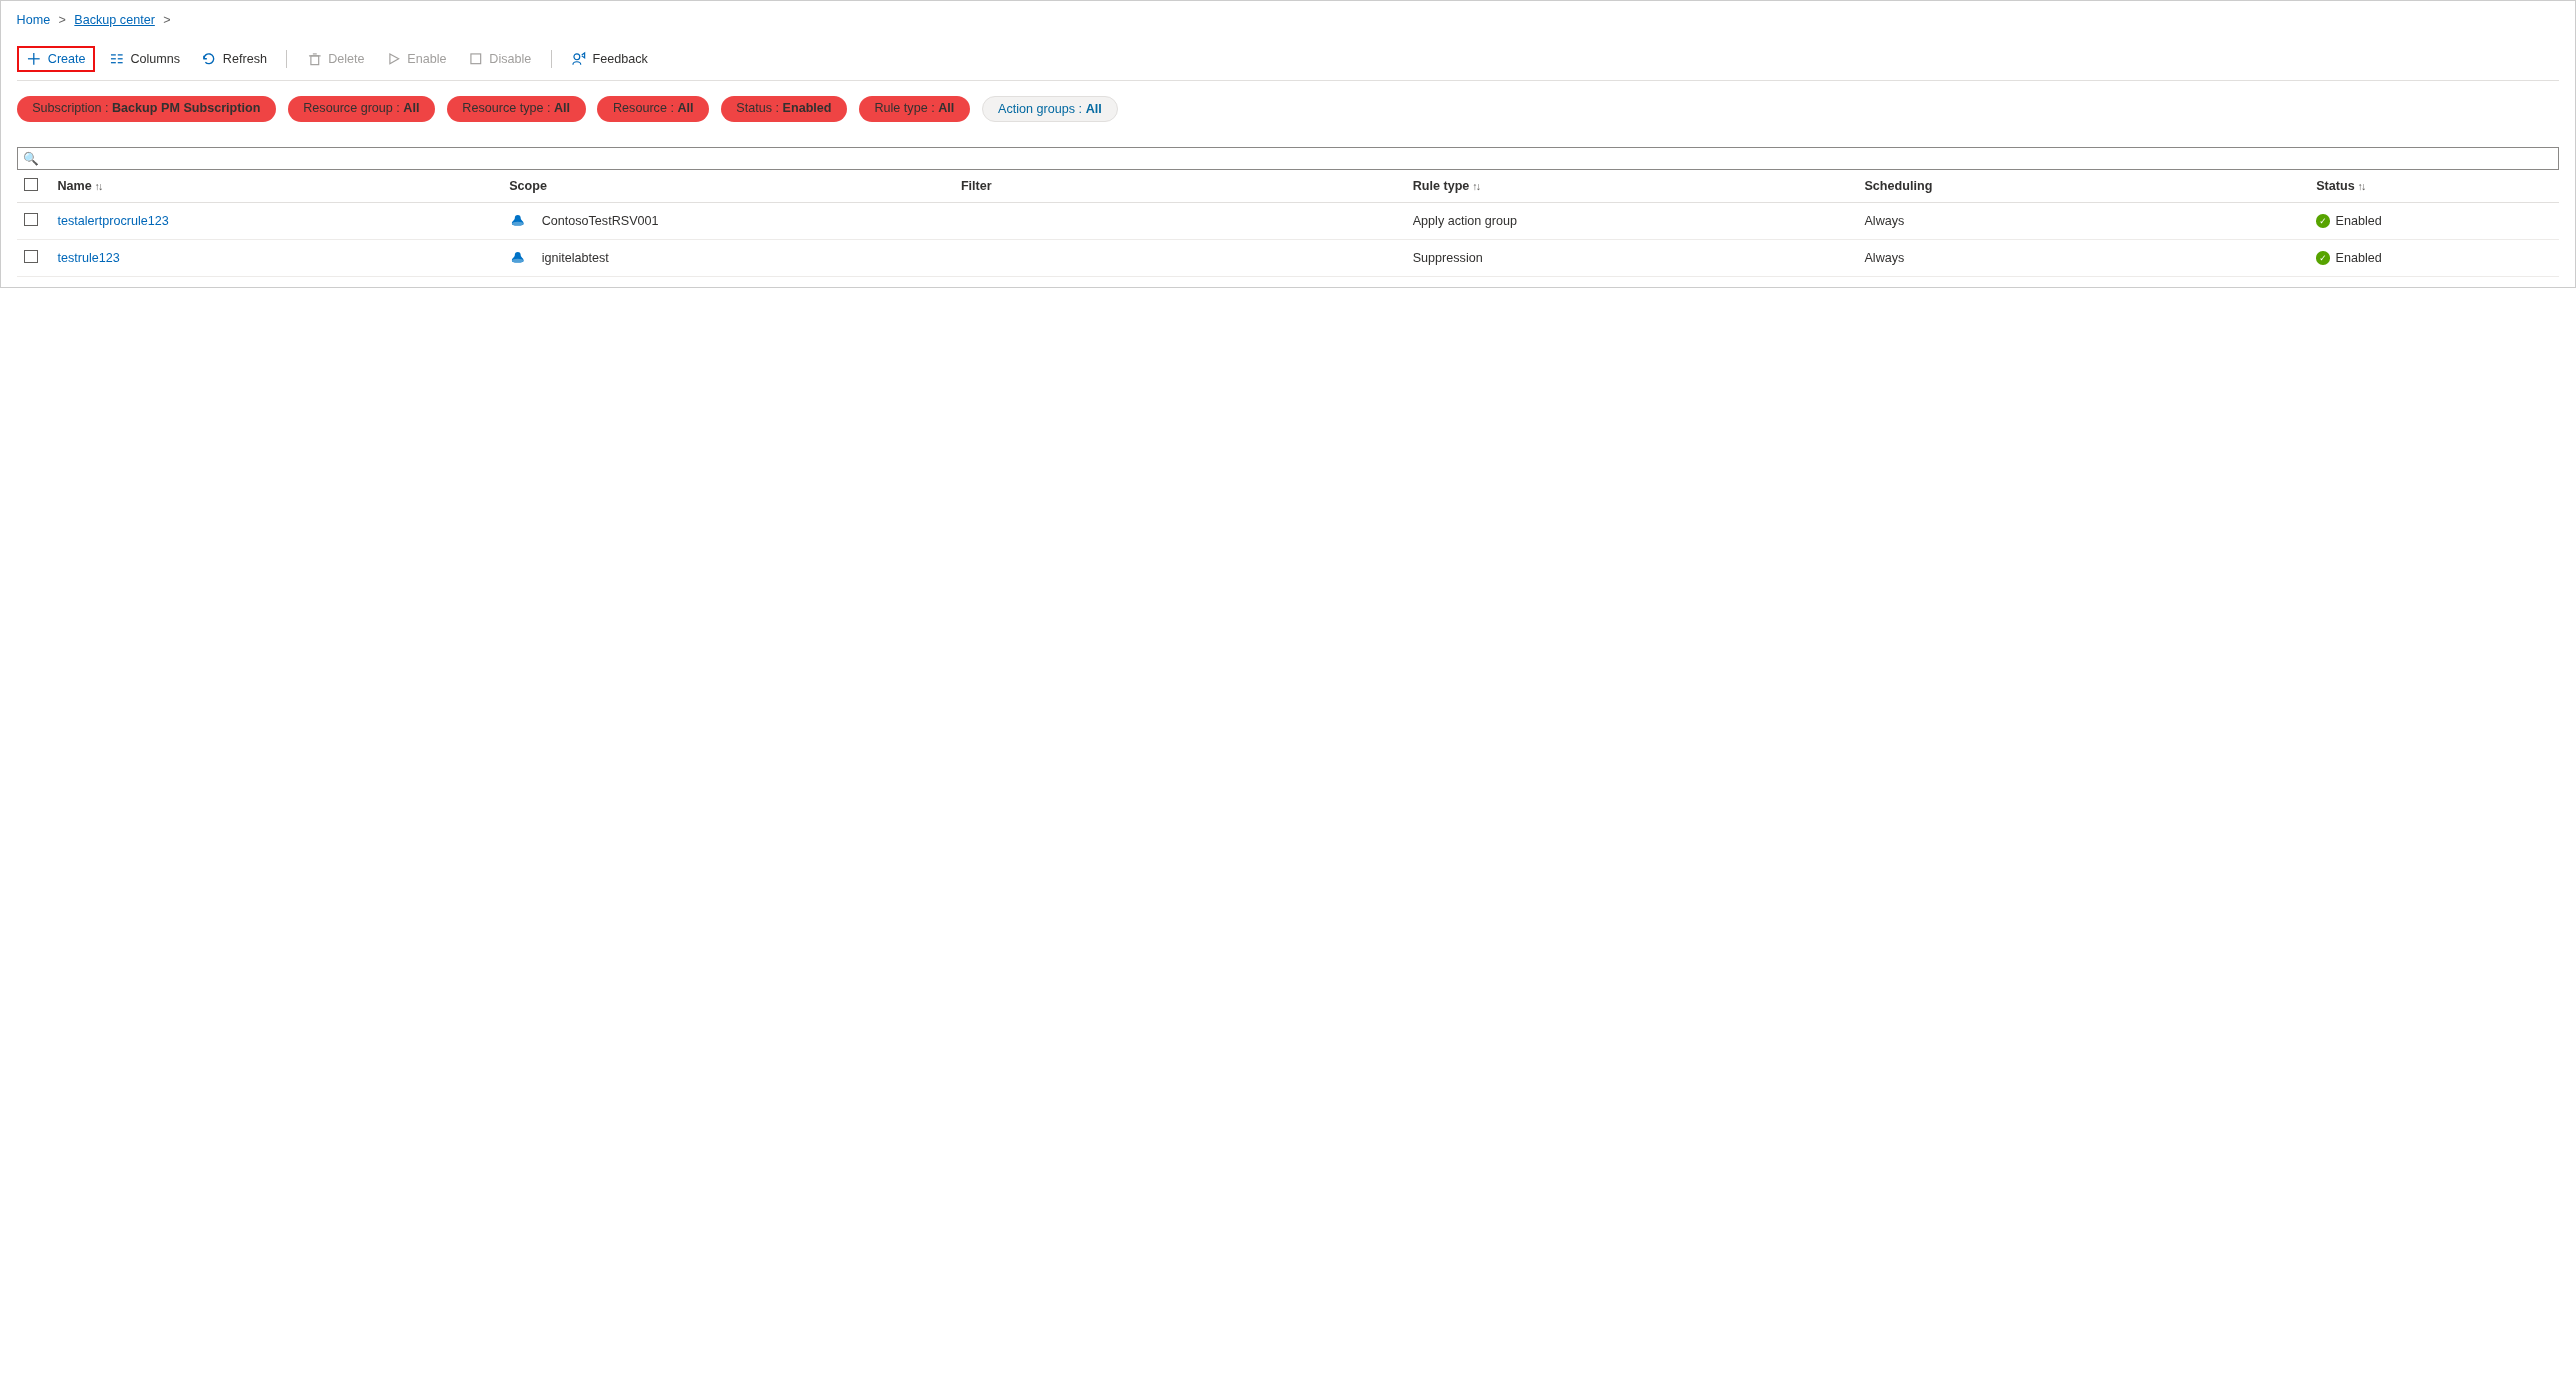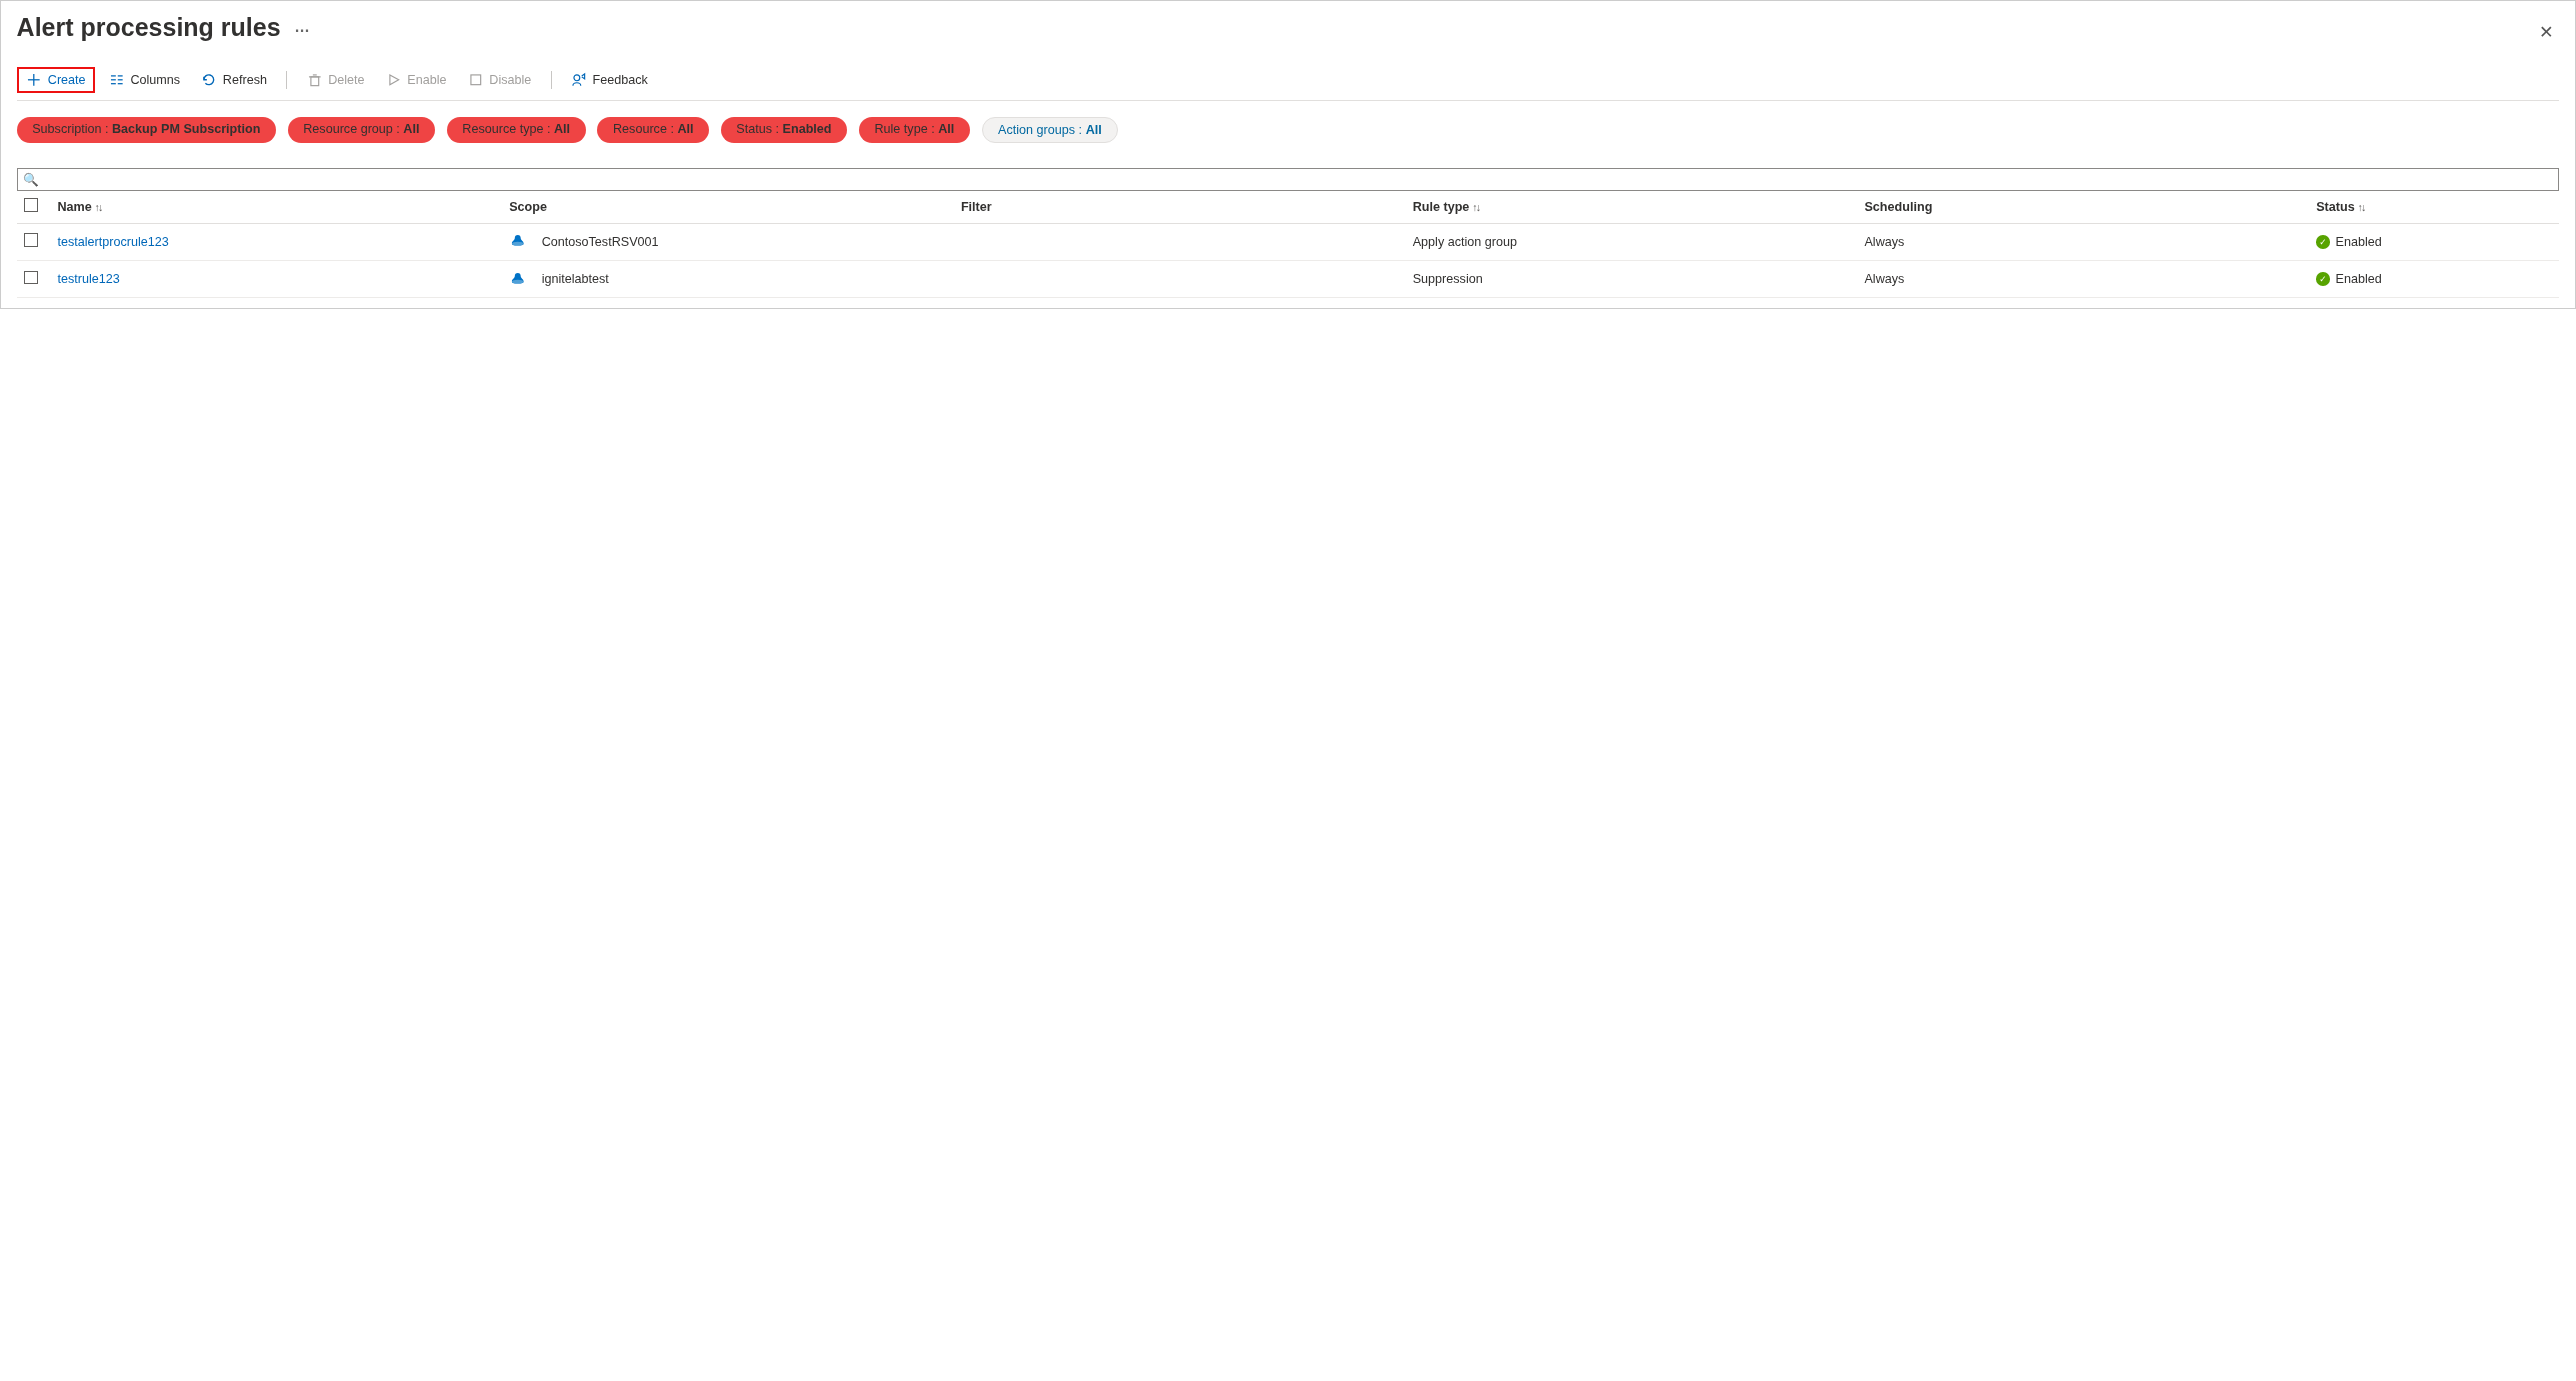--- a/index.html
+++ b/index.html
@@ -46,28 +46,27 @@
   .scope-cell { display: flex; align-items: center; gap: 15px; }
   .scope-icon svg { width: 17.5px; height: 17.5px; }
   .status-cell { display: flex; align-items: center; gap: 5.8px; }
   .status-dot { width: 13.6px; height: 13.6px; border-radius: 50%; background: #57a300; display: inline-flex; align-items: center; justify-content: center; color: #fff; font-size: 8.8px; }
   col.chkcol { width: 33px; }
 </style>
 </head>
 <body>
 
 <div class="container">
-
-  <div class="title-row">
-    <h1 class="title">
-      <span>Alert processing rules</span>
-      <span class="dots">…</span>
-    </h1>
-    <span class="close-x">✕</span>
-  </div>
+  <div class="breadcrumb">
+    <a href="#">Home</a>
+    <span class="sep">&gt;</span>
+    <a href="#" class="underline">Backup center</a>
+    <span class="sep">&gt;</span>
+  </div>
+
 
   <div class="toolbar">
     <span class="tbtn blue highlight">
       <span class="ticon">
         <svg viewBox="0 0 16 16" fill="none" stroke="#0067b8" stroke-width="1.3">
             <line x1="8" y1="2" x2="8" y2="14"></line>
             <line x1="2" y1="8" x2="14" y2="8"></line>
           </svg>
       </span>
       <span>Create</span>

